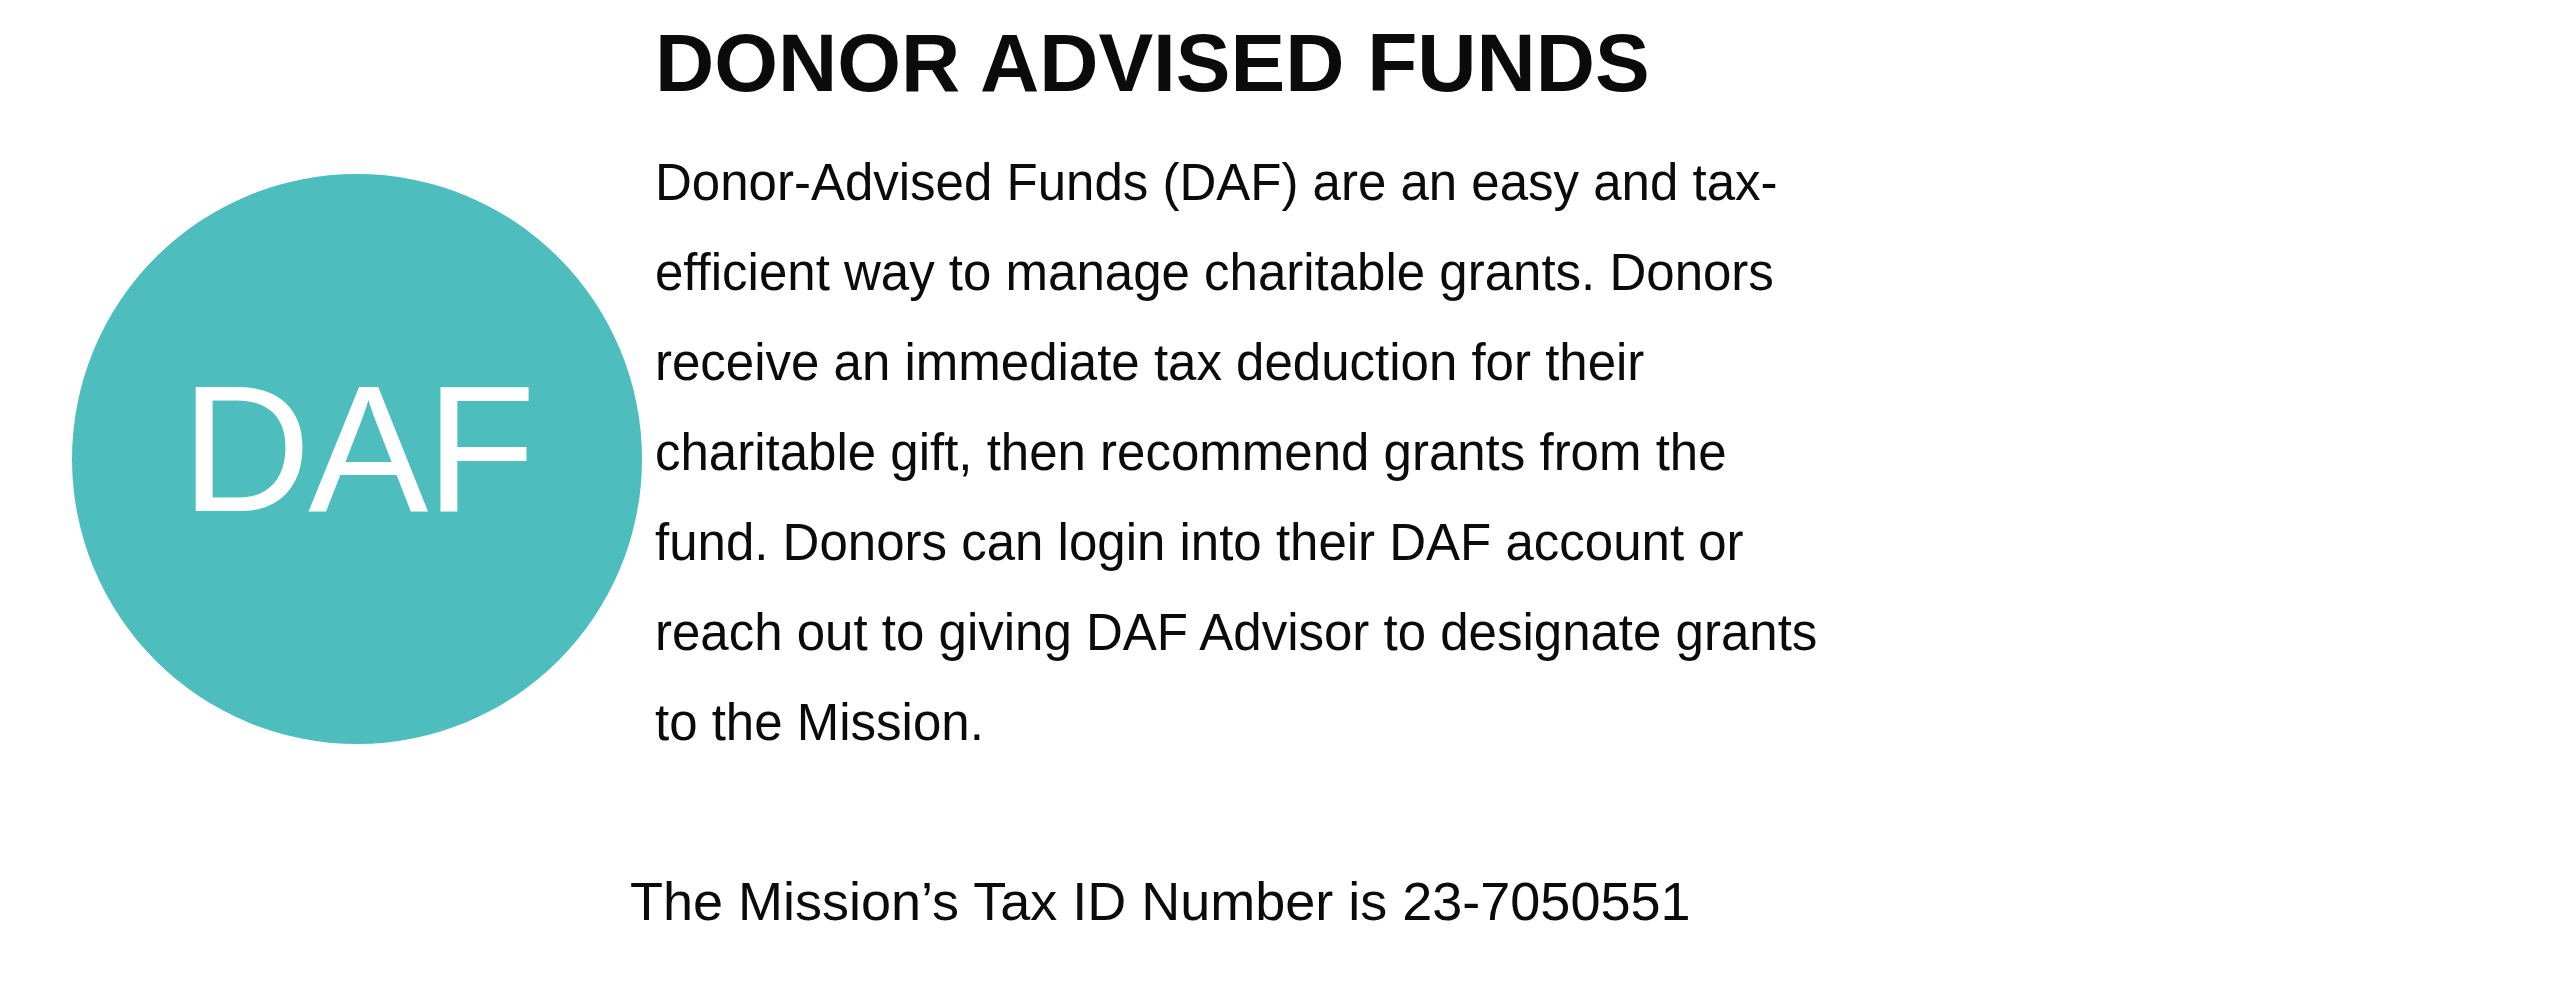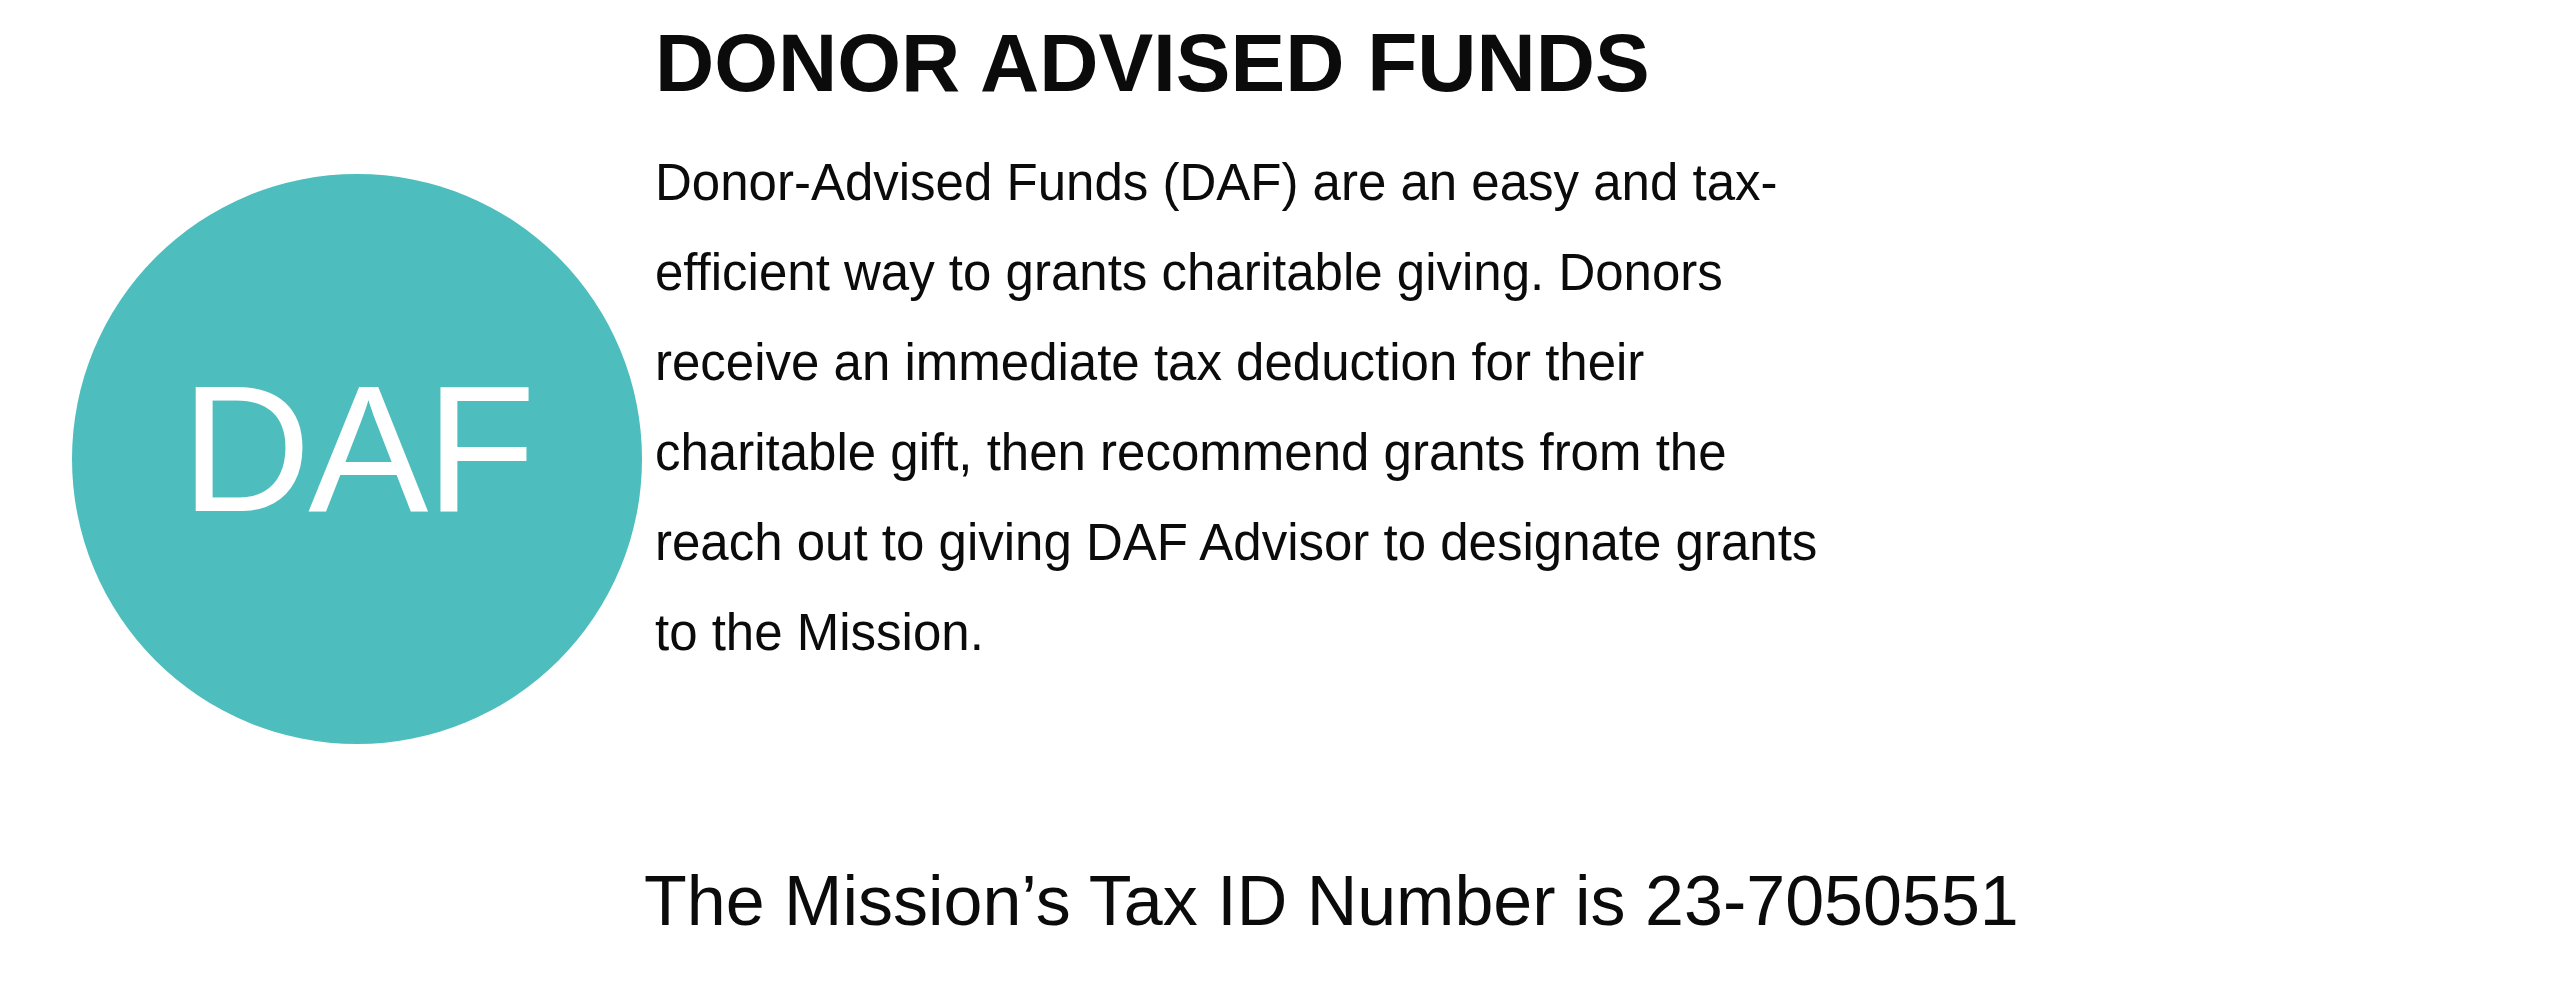--- a/index.html
+++ b/index.html
@@ -61,42 +61,43 @@
     position: absolute;
     left: 655px;
     top: 138px;
     font-size: 51px;
     line-height: 90px;
     color: var(--text);
   }
   .paragraph .line { white-space: nowrap; }
   .tax-line {
     position: absolute;
-    left: 644px;
+    left: 630px;
     top: 856px;
-    font-size: 70px;
+    font-size: 54px;
     line-height: 90px;
     white-space: nowrap;
     color: var(--text);
   }
 </style>
 </head>
 <body>
 
 <div class="page">
 
   <div class="daf-circle"></div>
   <div class="daf-label">DAF</div>
 
   <h1 class="heading">DONOR ADVISED FUNDS</h1>
 
   <div class="paragraph">
     <div class="line">Donor-Advised Funds (DAF) are an easy and tax-</div>
-    <div class="line">efficient way to grants charitable giving. Donors</div>
+    <div class="line">efficient way to manage charitable grants. Donors</div>
     <div class="line">receive an immediate tax deduction for their</div>
     <div class="line">charitable gift, then recommend grants from the</div>
+    <div class="line">fund. Donors can login into their DAF account or</div>
     <div class="line">reach out to giving DAF Advisor to designate grants</div>
     <div class="line">to the Mission.</div>
   </div>
 
   <div class="tax-line">The Mission’s Tax ID Number is 23-7050551</div>
 
 </div>
 
 </body></html>

